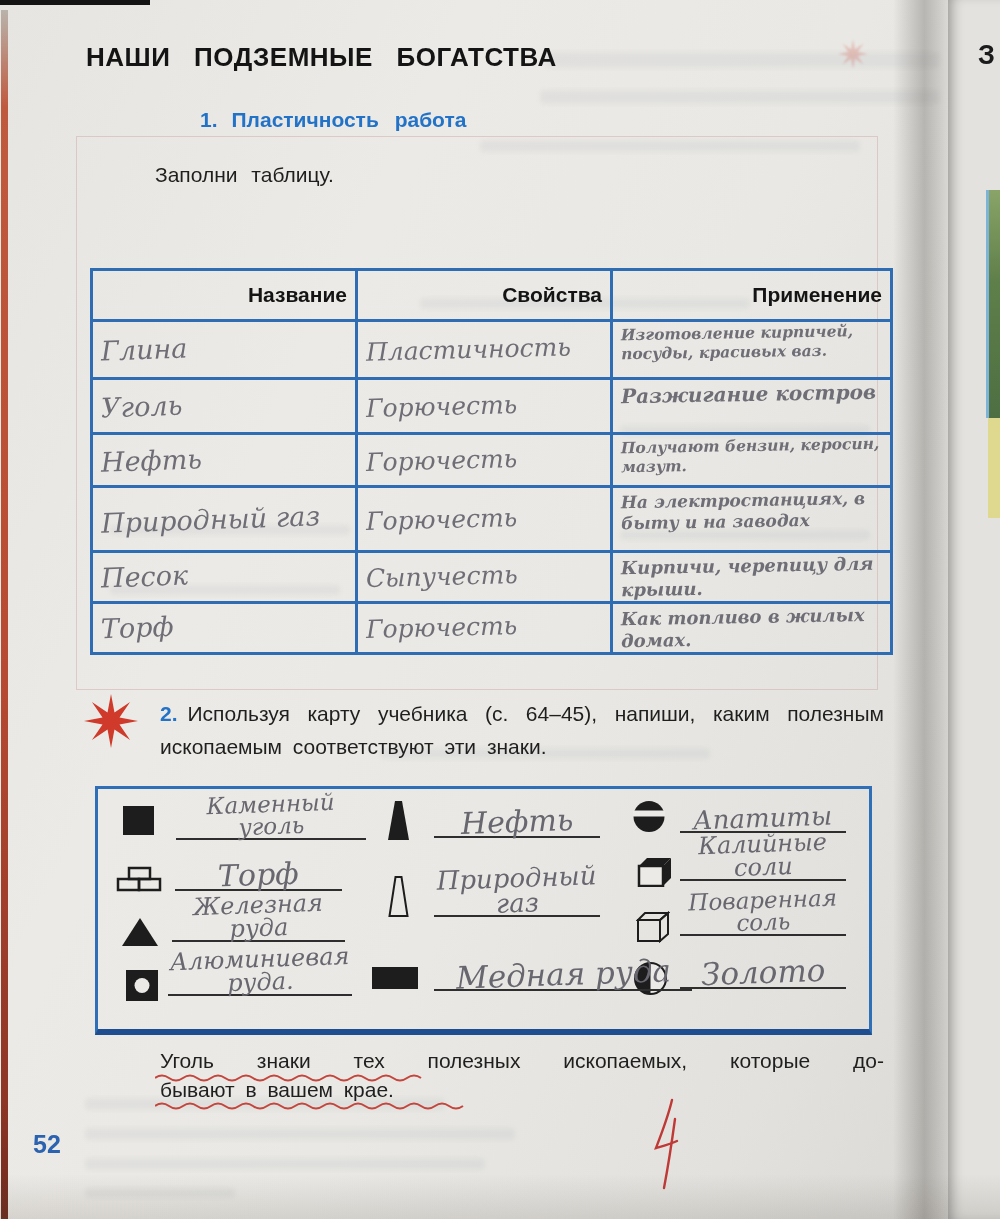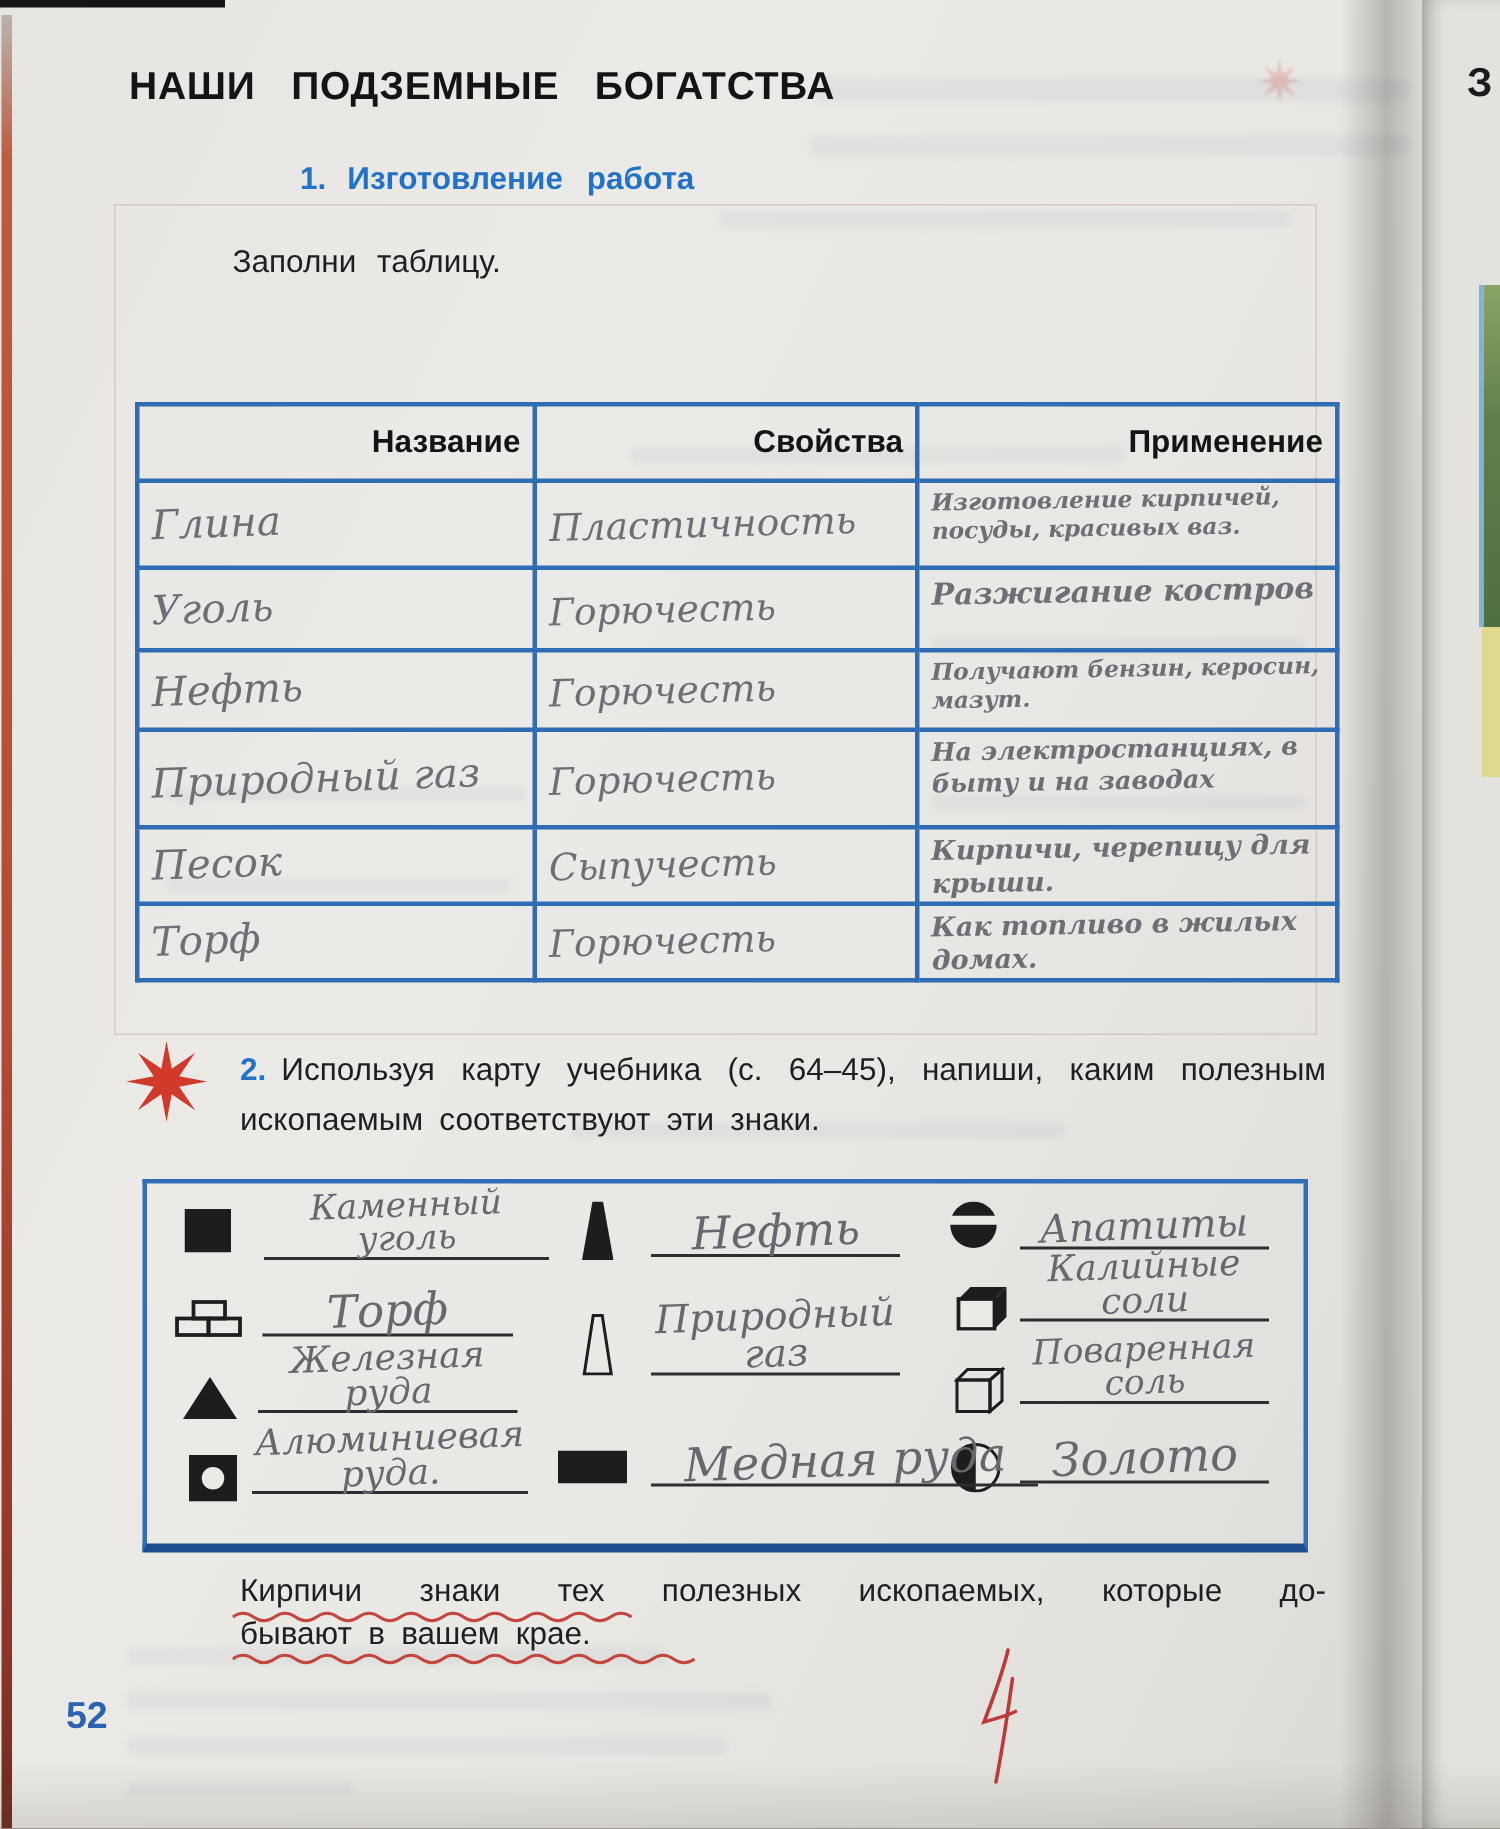--- a/index.html
+++ b/index.html
@@ -49,21 +49,21 @@
   .s2-text .num{color:#2273c8;font-weight:bold;margin-right:10px;}
   
   .sym-box{left:95px;top:786px;width:771px;height:240px;border:3px solid #2f6fb7;border-bottom:6px solid #1e4e90;}
   .sym-item{position:absolute;border-bottom:2.5px solid #2e2e2e;display:flex;align-items:flex-end;justify-content:center;}
   .sym-item .hw{line-height:.95;text-align:center;transform:rotate(-2deg);color:#68676f;white-space:normal;}
   .ic{position:absolute;}
   
   .closing{left:160px;top:1046px;width:724px;font-size:21px;line-height:1.4;word-spacing:5px;}
   .closing .l1{text-align:justify;text-align-last:justify;}
   .wavy{position:absolute;}
-  .page-num{left:44px;top:1130px;font-size:25px;font-weight:bold;color:#2b63b0;}
+  .page-num{left:33px;top:1130px;font-size:25px;font-weight:bold;color:#2b63b0;}
   .grade{left:645px;top:1095px;}
 </style>
 </head>
 <body>
 
 <div id="page">
 
   <div class="abs smudge" style="left:545px;top:52px;width:395px;height:16px;"></div>
   <div class="abs smudge" style="left:540px;top:90px;width:400px;height:14px;"></div>
   <div class="abs smudge" style="left:480px;top:140px;width:380px;height:12px;"></div>
@@ -80,21 +80,21 @@
   <svg class="abs ghost-star" style="left:838px;top:38px;" width="30" height="32" viewBox="-28 -29 56 58">
     <polygon points="0,-28 3.6,-8.8 19.8,-19.8 8.8,-3.6 28,0 8.8,3.6 19.8,19.8 3.6,8.8 0,28 -3.6,8.8 -19.8,19.8 -8.8,3.6 -28,0 -8.8,-3.6 -19.8,-19.8 -3.6,-8.8" fill="#cf3a2a"></polygon>
   </svg>
 
   <div class="abs top-strip"></div>
   <div class="abs spine"></div>
 
   <h1 class="abs page-title" style="margin:0;">НАШИ ПОДЗЕМНЫЕ БОГАТСТВА</h1>
   <div class="abs faint-box"></div>
   <div class="abs s1-head">
-    <span class="num">1.</span><span>Изготовление работа</span>
+    <span class="num">1.</span><span>Пластичность работа</span>
   </div>
   <div class="abs instruction">Заполни таблицу.</div>
 
   <table class="minerals">
     <colgroup>
         <col style="width:265px">
         <col style="width:255px">
         <col style="width:280px">
       </colgroup>
     <tbody>
@@ -221,21 +221,21 @@
       </div>
     <div class="sym-item" style="left:582px;top:89px;width:166px;height:56px;">
         <span class="hw" style="font-size:23px;">Поваренная соль</span>
       </div>
     <div class="sym-item" style="left:582px;top:152px;width:166px;height:46px;">
         <span class="hw" style="font-size:31px;">Золото</span>
       </div>
   </div>
 
   <div class="abs closing">
-    <div class="l1">Кирпичи знаки тех полезных ископаемых, которые до-</div>
+    <div class="l1">Уголь знаки тех полезных ископаемых, которые до-</div>
     <div class="l2">бывают в вашем крае.</div>
   </div>
   <svg class="wavy" style="left:155px;top:1072px;" width="272" height="10">
     <path d="M0,6 q7,-5 14,0 t14,0 t14,0 t14,0 t14,0 t14,0 t14,0 t14,0 t14,0 t14,0 t14,0 t14,0 t14,0 t14,0 t14,0 t14,0 t14,0 t14,0 t14,0" fill="none" stroke="#c4453c" stroke-width="2"></path>
   </svg>
   <svg class="wavy" style="left:155px;top:1100px;" width="314" height="10">
     <path d="M0,6 q7,-5 14,0 t14,0 t14,0 t14,0 t14,0 t14,0 t14,0 t14,0 t14,0 t14,0 t14,0 t14,0 t14,0 t14,0 t14,0 t14,0 t14,0 t14,0 t14,0 t14,0 t14,0 t14,0" fill="none" stroke="#c4453c" stroke-width="2"></path>
   </svg>
 
   <div class="abs page-num">52</div>

